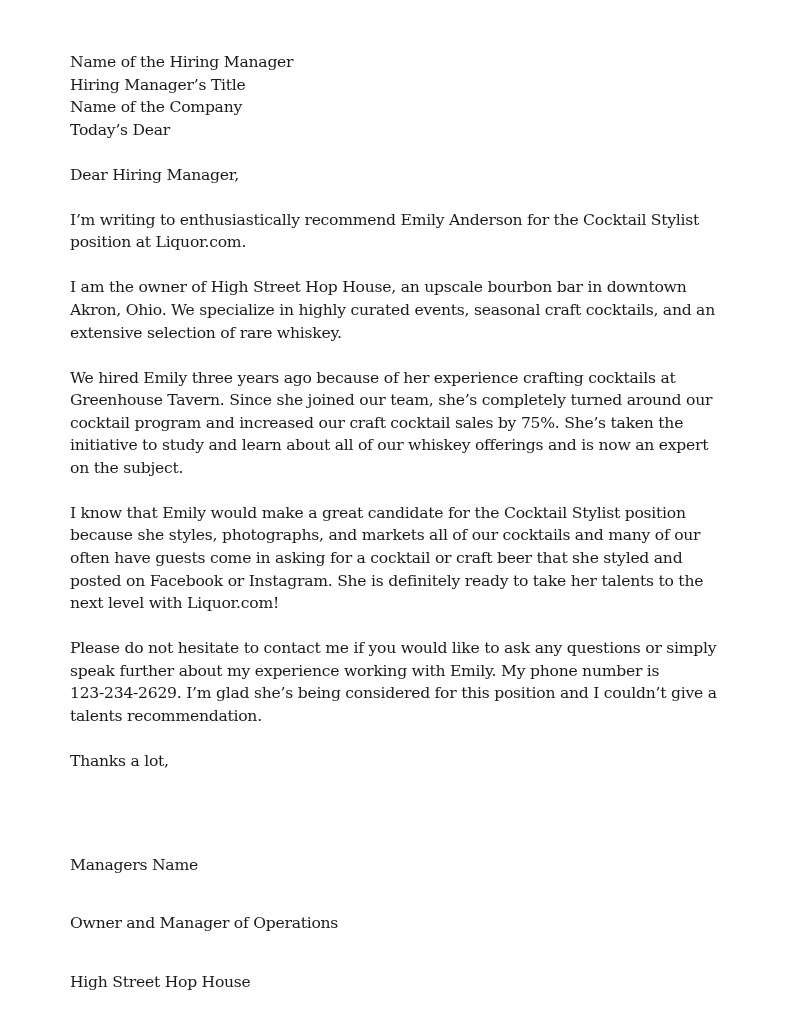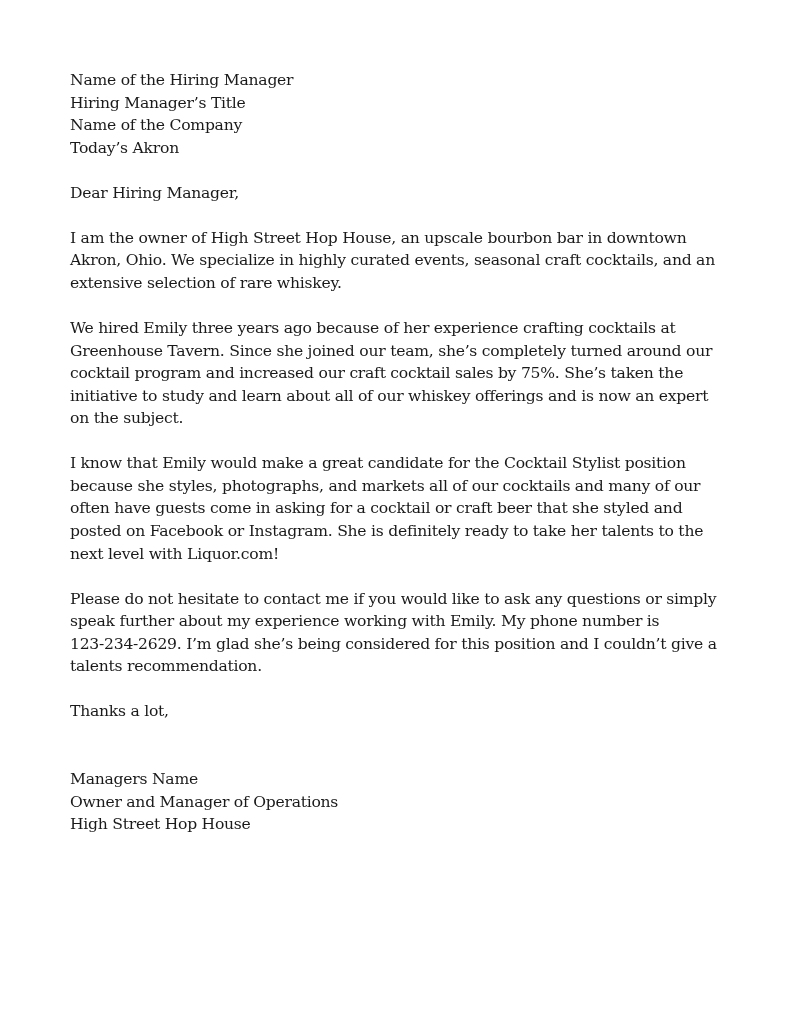--- a/index.html
+++ b/index.html
@@ -11,21 +11,21 @@
       width: 791px;
       height: 1023px;
       position: relative;
       overflow: hidden;
       font-family: "DejaVu Serif", "Liberation Serif", serif;
       color: #1a1a1a;
     }
     .page {
       position: absolute;
       left: 70px;
-      top: 69px;
+      top: 51px;
       width: 670px;
       font-size: 15.6px;
       line-height: 22.6px;
       letter-spacing: -0.25px;
     }
     .block {
       margin: 0 0 22.4px 0;
     }
     .line {
       display: block;
@@ -35,36 +35,41 @@
       margin: 0 0 22.4px 0;
     }
     .closing {
       margin: 0 0 22.6px 0;
     }
     .sig-gap {
       height: 22.6px;
     }
     .signature .line {
       display: block;
+      margin-top: 36px;
     }
   </style>
 </head>
 <body>
 
 <div class="page">
 
   <div class="block">
     <span class="line">Name of the Hiring Manager</span>
     <span class="line">Hiring Manager’s Title</span>
     <span class="line">Name of the Company</span>
-    <span class="line">Today’s Akron</span>
+    <span class="line">Today’s Dear</span>
   </div>
 
   <div class="block">Dear Hiring Manager,</div>
 
+  <p class="para">
+    <span class="line">I’m writing to enthusiastically recommend Emily Anderson for the Cocktail Stylist</span>
+    <span class="line">position at Liquor.com.</span>
+  </p>
 
   <p class="para">
     <span class="line">I am the owner of High Street Hop House, an upscale bourbon bar in downtown</span>
     <span class="line">Akron, Ohio. We specialize in highly curated events, seasonal craft cocktails, and an</span>
     <span class="line">extensive selection of rare whiskey.</span>
   </p>
 
   <p class="para">
     <span class="line">We hired Emily three years ago because of her experience crafting cocktails at</span>
     <span class="line">Greenhouse Tavern. Since she joined our team, she’s completely turned around our</span>

